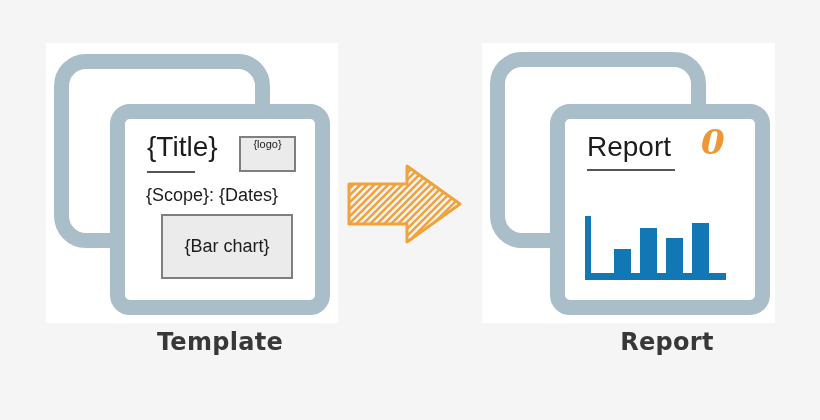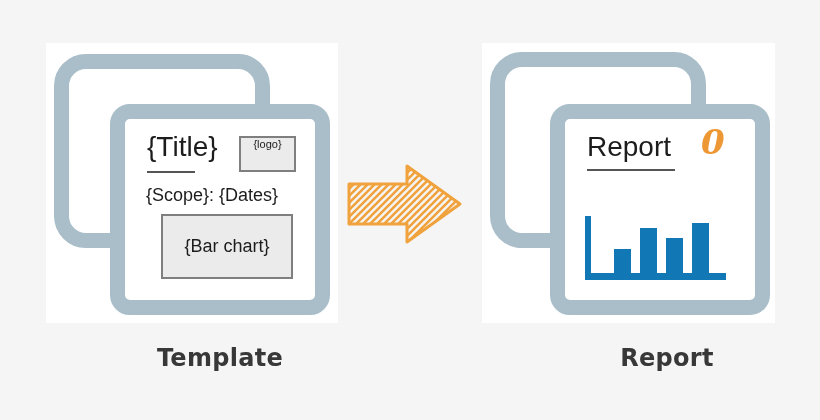--- a/index.html
+++ b/index.html
@@ -100,21 +100,21 @@
   .arrow-wrap { position: absolute; left: 347px; top: 163px; width: 116px; height: 82px; }
   .arrow-shape {
     fill: url(#hatchPattern);
     stroke: var(--orange-arrow, #f0a23c);
     stroke-width: 3;
     stroke-linejoin: round;
   }
   .hatch-line { stroke: var(--orange-arrow, #f0a23c); stroke-width: 2.6; fill: none; }
 
   .caption {
-    position: absolute; top: 344px; width: 300px;
+    position: absolute; top: 328px; width: 300px;
     text-align: center;
     font-family: "DejaVu Sans", sans-serif;
     font-weight: bold; font-size: 24px; letter-spacing: 0.3px;
     color: var(--caption, #383838);
   }
   .caption-left  { left: 70px; }
   .caption-right { left: 517px; }
 </style>
 </head>
 <body style="--bg: #f5f5f6; --panel-bg: #ffffff; --card-border: #a9bec9; --ink: #1c1c1c; --underline: #555555; --box-fill: #ebebeb; --box-border: #7f7f7f; --bar-blue: #1178b5; --orange-arrow: #f0a23c; --orange-logo: #ee9735; --caption: #383838;">

